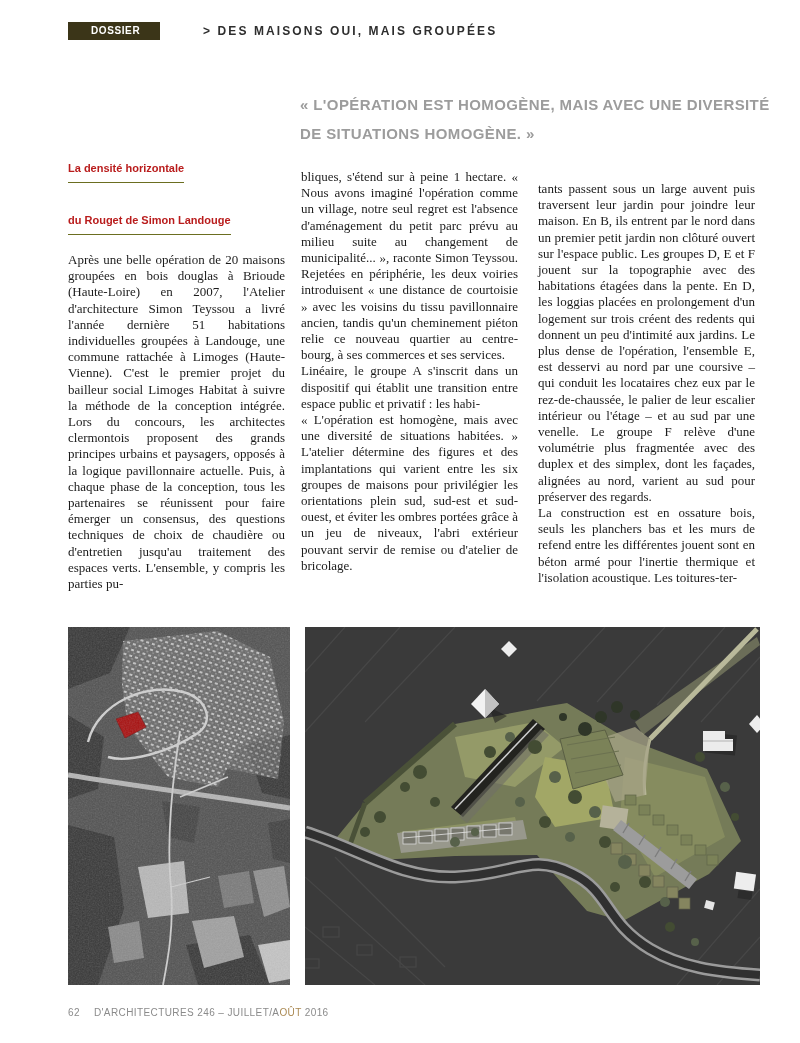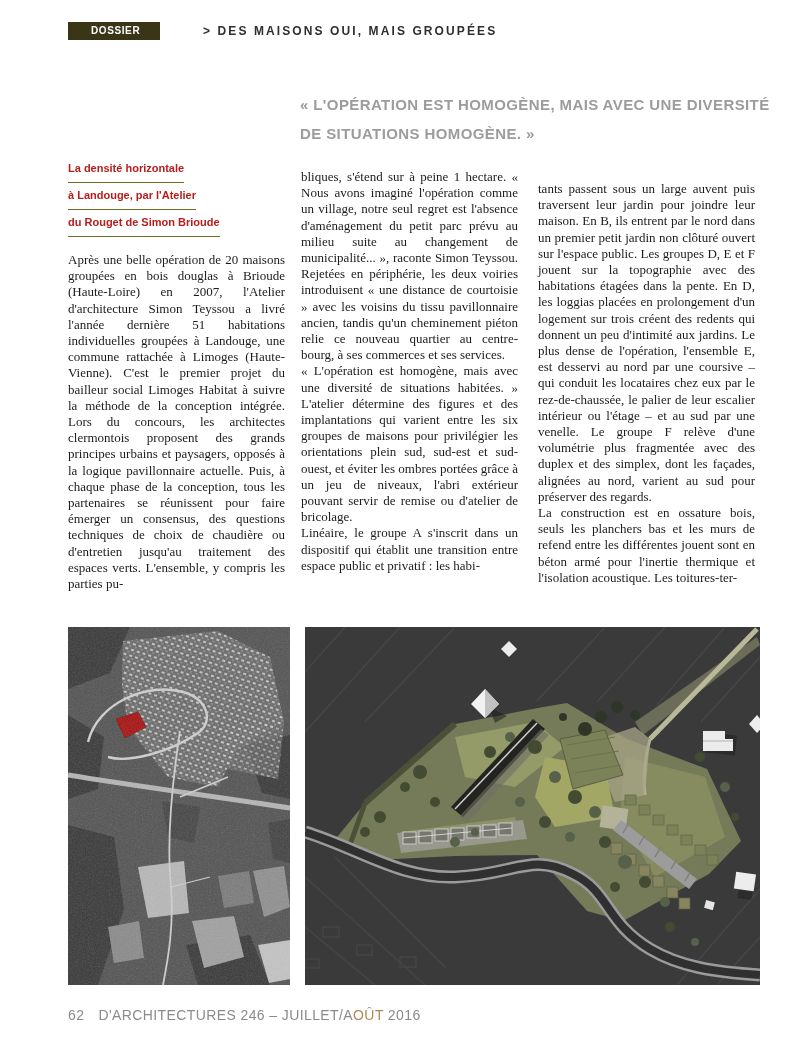--- a/index.html
+++ b/index.html
@@ -40,52 +40,52 @@
   .col-1{left:68px;top:252px;}
   .col-2{left:301px;top:169px;}
   .col-3{left:538px;top:181px;}
   
   .figure{position:absolute;top:627px;overflow:hidden;}
   .figure-aerial{left:68px;width:222px;height:358px;}
   .figure-plan{left:305px;width:455px;height:358px;}
   .figure svg{display:block;}
   
   .footer{
-    position:absolute;left:68px;top:1007px;font-size:14px;letter-spacing:.4px;
+    position:absolute;left:68px;top:1007px;font-size:10px;letter-spacing:.4px;
     color:#8b8b8b;
   }
   .footer .pn{margin-right:14px;color:#8b8b8b;}
   .footer .accent{color:#ab8a54;}
 </style>
 </head>
 <body>
 
 <div class="page">
 
   <div class="dossier-box">DOSSIER</div>
   <div class="breadcrumb">&gt; DES MAISONS OUI, MAIS GROUPÉES</div>
 
   <div class="pull-quote">
     <div>« L'OPÉRATION EST HOMOGÈNE, MAIS AVEC UNE DIVERSITÉ</div>
     <div>DE SITUATIONS HOMOGÈNE. »</div>
   </div>
 
   <h1 class="article-title" style="margin:0;">
     <span class="t-line">La densité horizontale </span><br>
-    <span class="t-line">à Landouge, par l'Atelier </span><br>
-    <span class="t-line">du Rouget de Simon Brioude</span>
+    <br>
+    <span class="t-line">du Rouget de Simon Landouge</span>
   </h1>
 
   <div class="col col-1">
     <p>Après une belle opération de 20 maisons groupées en bois douglas à Brioude (Haute-Loire) en 2007, l'Atelier d'architecture Simon Teyssou a livré l'année dernière 51 habitations individuelles groupées à Landouge, une commune rattachée à Limoges (Haute-Vienne). C'est le premier projet du bailleur social Limoges Habitat à suivre la méthode de la conception intégrée. Lors du concours, les architectes clermontois proposent des grands principes urbains et paysagers, opposés à la logique pavillonnaire actuelle. Puis, à chaque phase de la conception, tous les partenaires se réunissent pour faire émerger un consensus, des questions techniques de choix de chaudière ou d'entretien jusqu'au traitement des espaces verts. L'ensemble, y compris les parties pu-</p>
   </div>
   <div class="col col-2">
     <p>bliques, s'étend sur à peine 1 hectare. « Nous avons imaginé l'opération comme un village, notre seul regret est l'absence d'aménagement du petit parc prévu au milieu suite au changement de municipalité... », raconte Simon Teyssou. Rejetées en périphérie, les deux voiries introduisent « une distance de courtoisie » avec les voisins du tissu pavillonnaire ancien, tandis qu'un cheminement piéton relie ce nouveau quartier au centre-bourg, à ses commerces et ses services.</p>
+    <p>Linéaire, le groupe A s'inscrit dans un dispositif qui établit une transition entre espace public et privatif : les habi-</p>
     <p>« L'opération est homogène, mais avec une diversité de situations habitées. » L'atelier détermine des figures et des implantations qui varient entre les six groupes de maisons pour privilégier les orientations plein sud, sud-est et sud-ouest, et éviter les ombres portées grâce à un jeu de niveaux, l'abri extérieur pouvant servir de remise ou d'atelier de bricolage.</p>
-    <p>Linéaire, le groupe A s'inscrit dans un dispositif qui établit une transition entre espace public et privatif : les habi-</p>
   </div>
   <div class="col col-3">
     <p>tants passent sous un large auvent puis traversent leur jardin pour joindre leur maison. En B, ils entrent par le nord dans un premier petit jardin non clôturé ouvert sur l'espace public. Les groupes D, E et F jouent sur la topographie avec des habitations étagées dans la pente. En D, les loggias placées en prolongement d'un logement sur trois créent des redents qui donnent un peu d'intimité aux jardins. Le plus dense de l'opération, l'ensemble E, est desservi au nord par une coursive – qui conduit les locataires chez eux par le rez-de-chaussée, le palier de leur escalier intérieur ou l'étage – et au sud par une venelle. Le groupe F relève d'une volumétrie plus fragmentée avec des duplex et des simplex, dont les façades, alignées au nord, varient au sud pour préserver des regards.</p>
     <p>La construction est en ossature bois, seuls les planchers bas et les murs de refend entre les différentes jouent sont en béton armé pour l'inertie thermique et l'isolation acoustique. Les toitures-ter-</p>
   </div>
 
   <div class="figure figure-aerial">
     <svg width="222" height="358" viewBox="0 0 222 358" xmlns="http://www.w3.org/2000/svg">
       <defs>
         <pattern id="town" width="6" height="6" patternUnits="userSpaceOnUse" patternTransform="rotate(18)">

